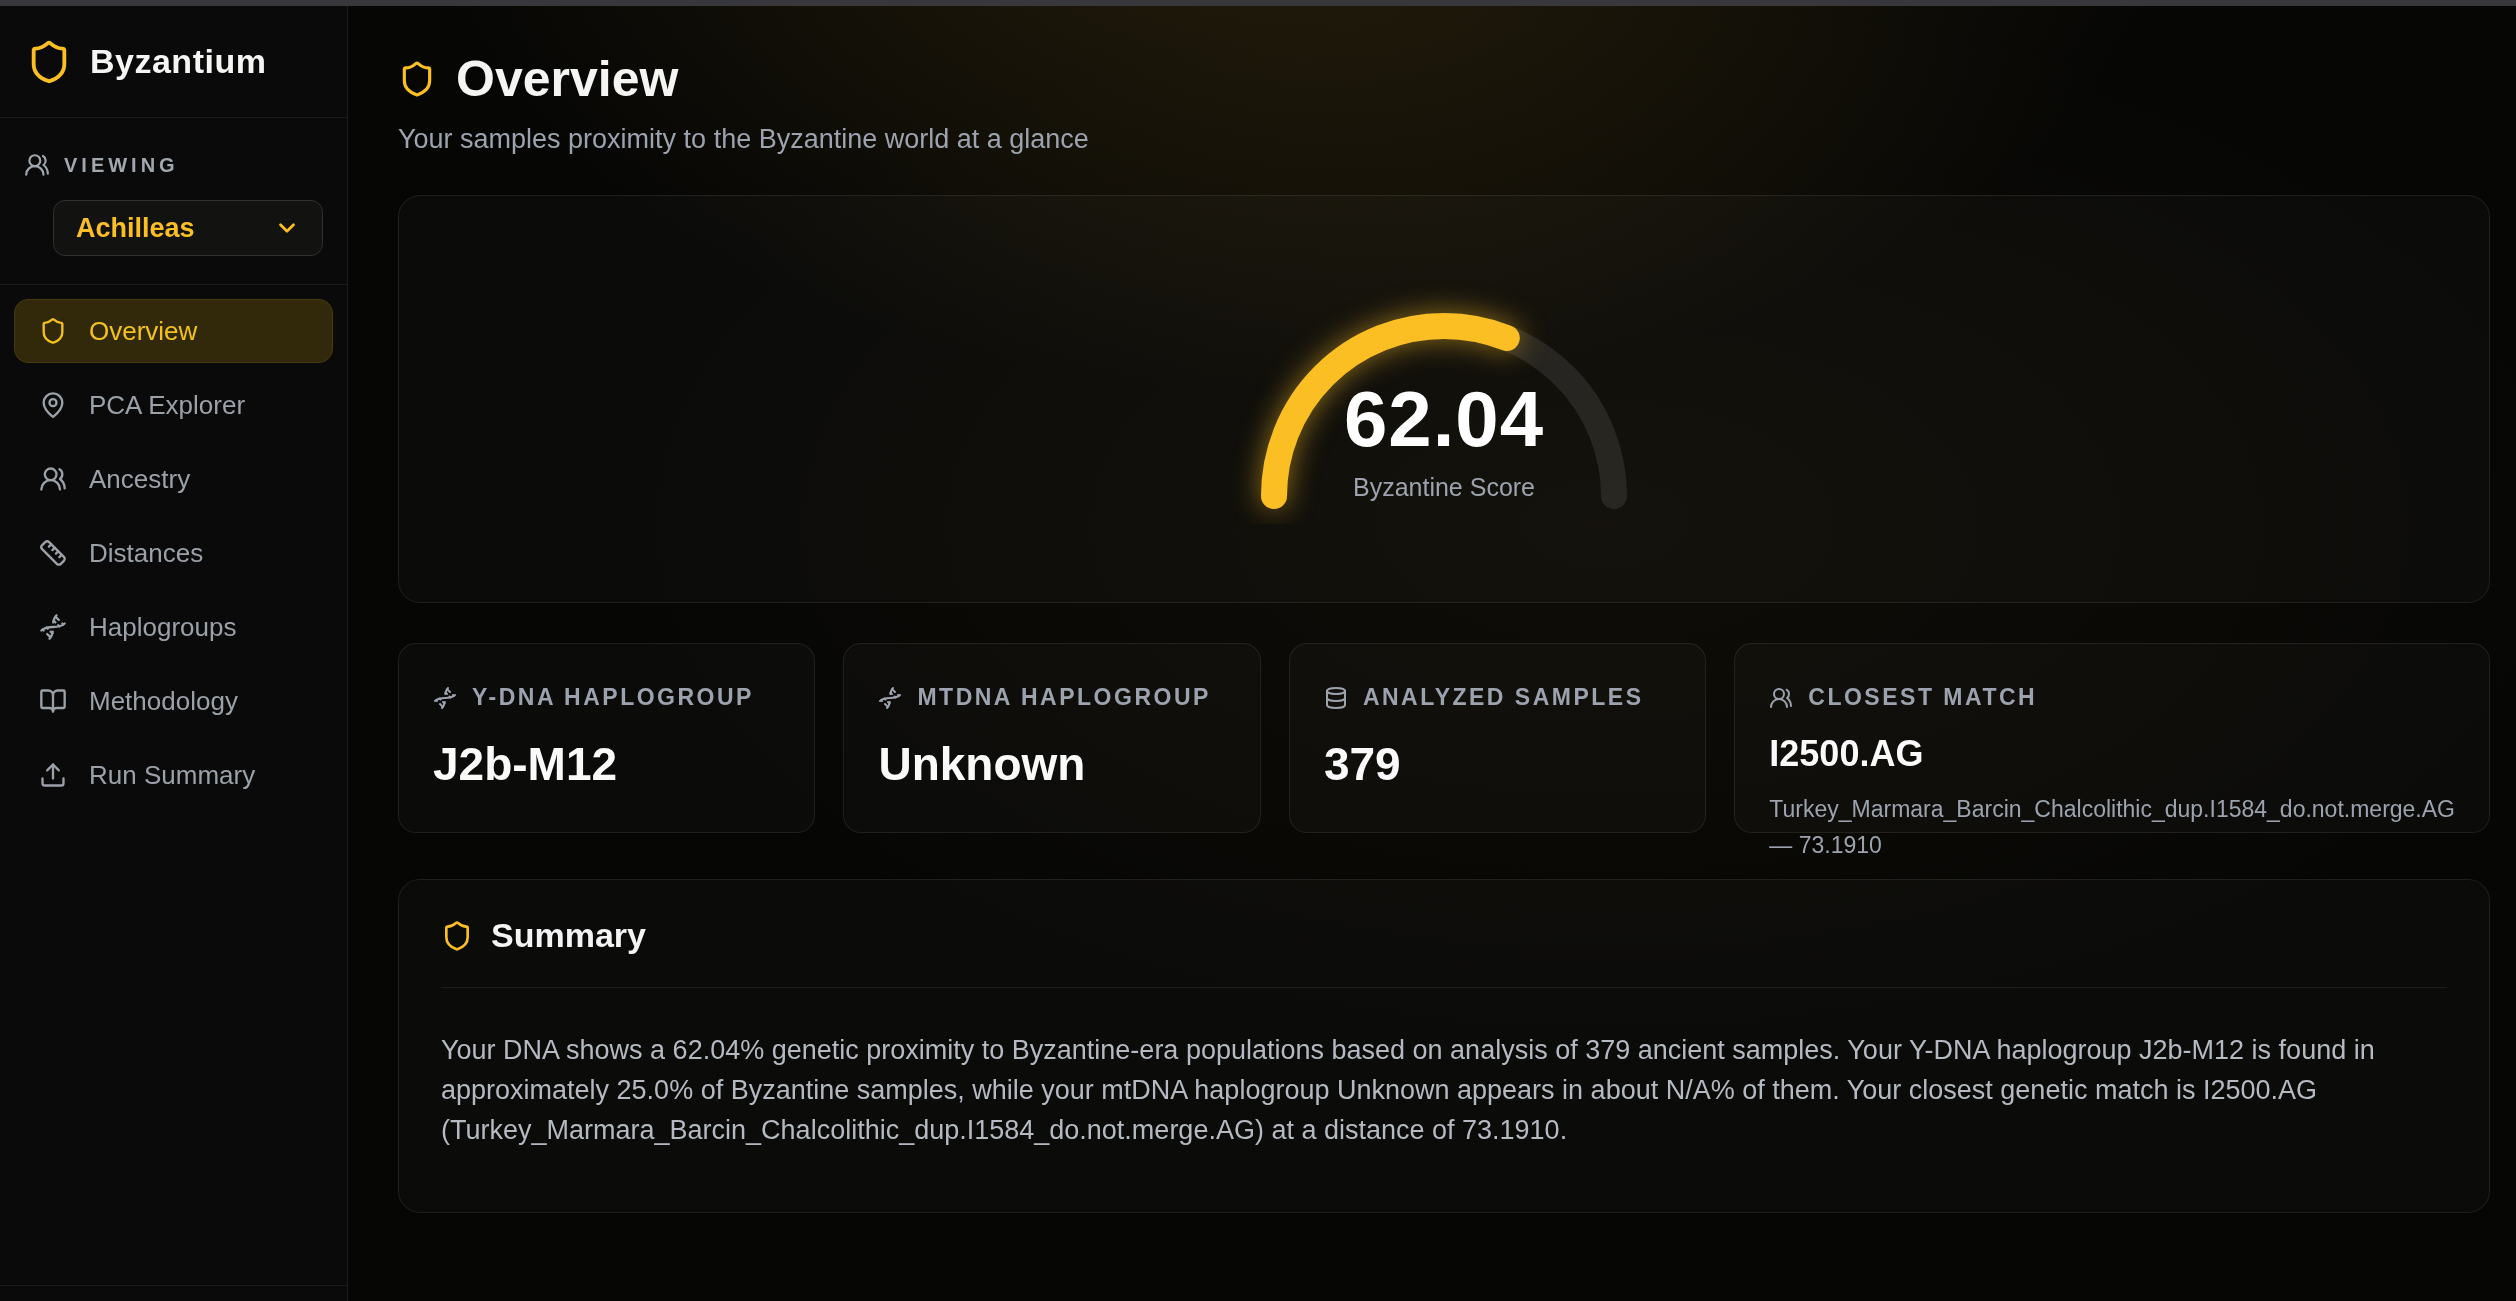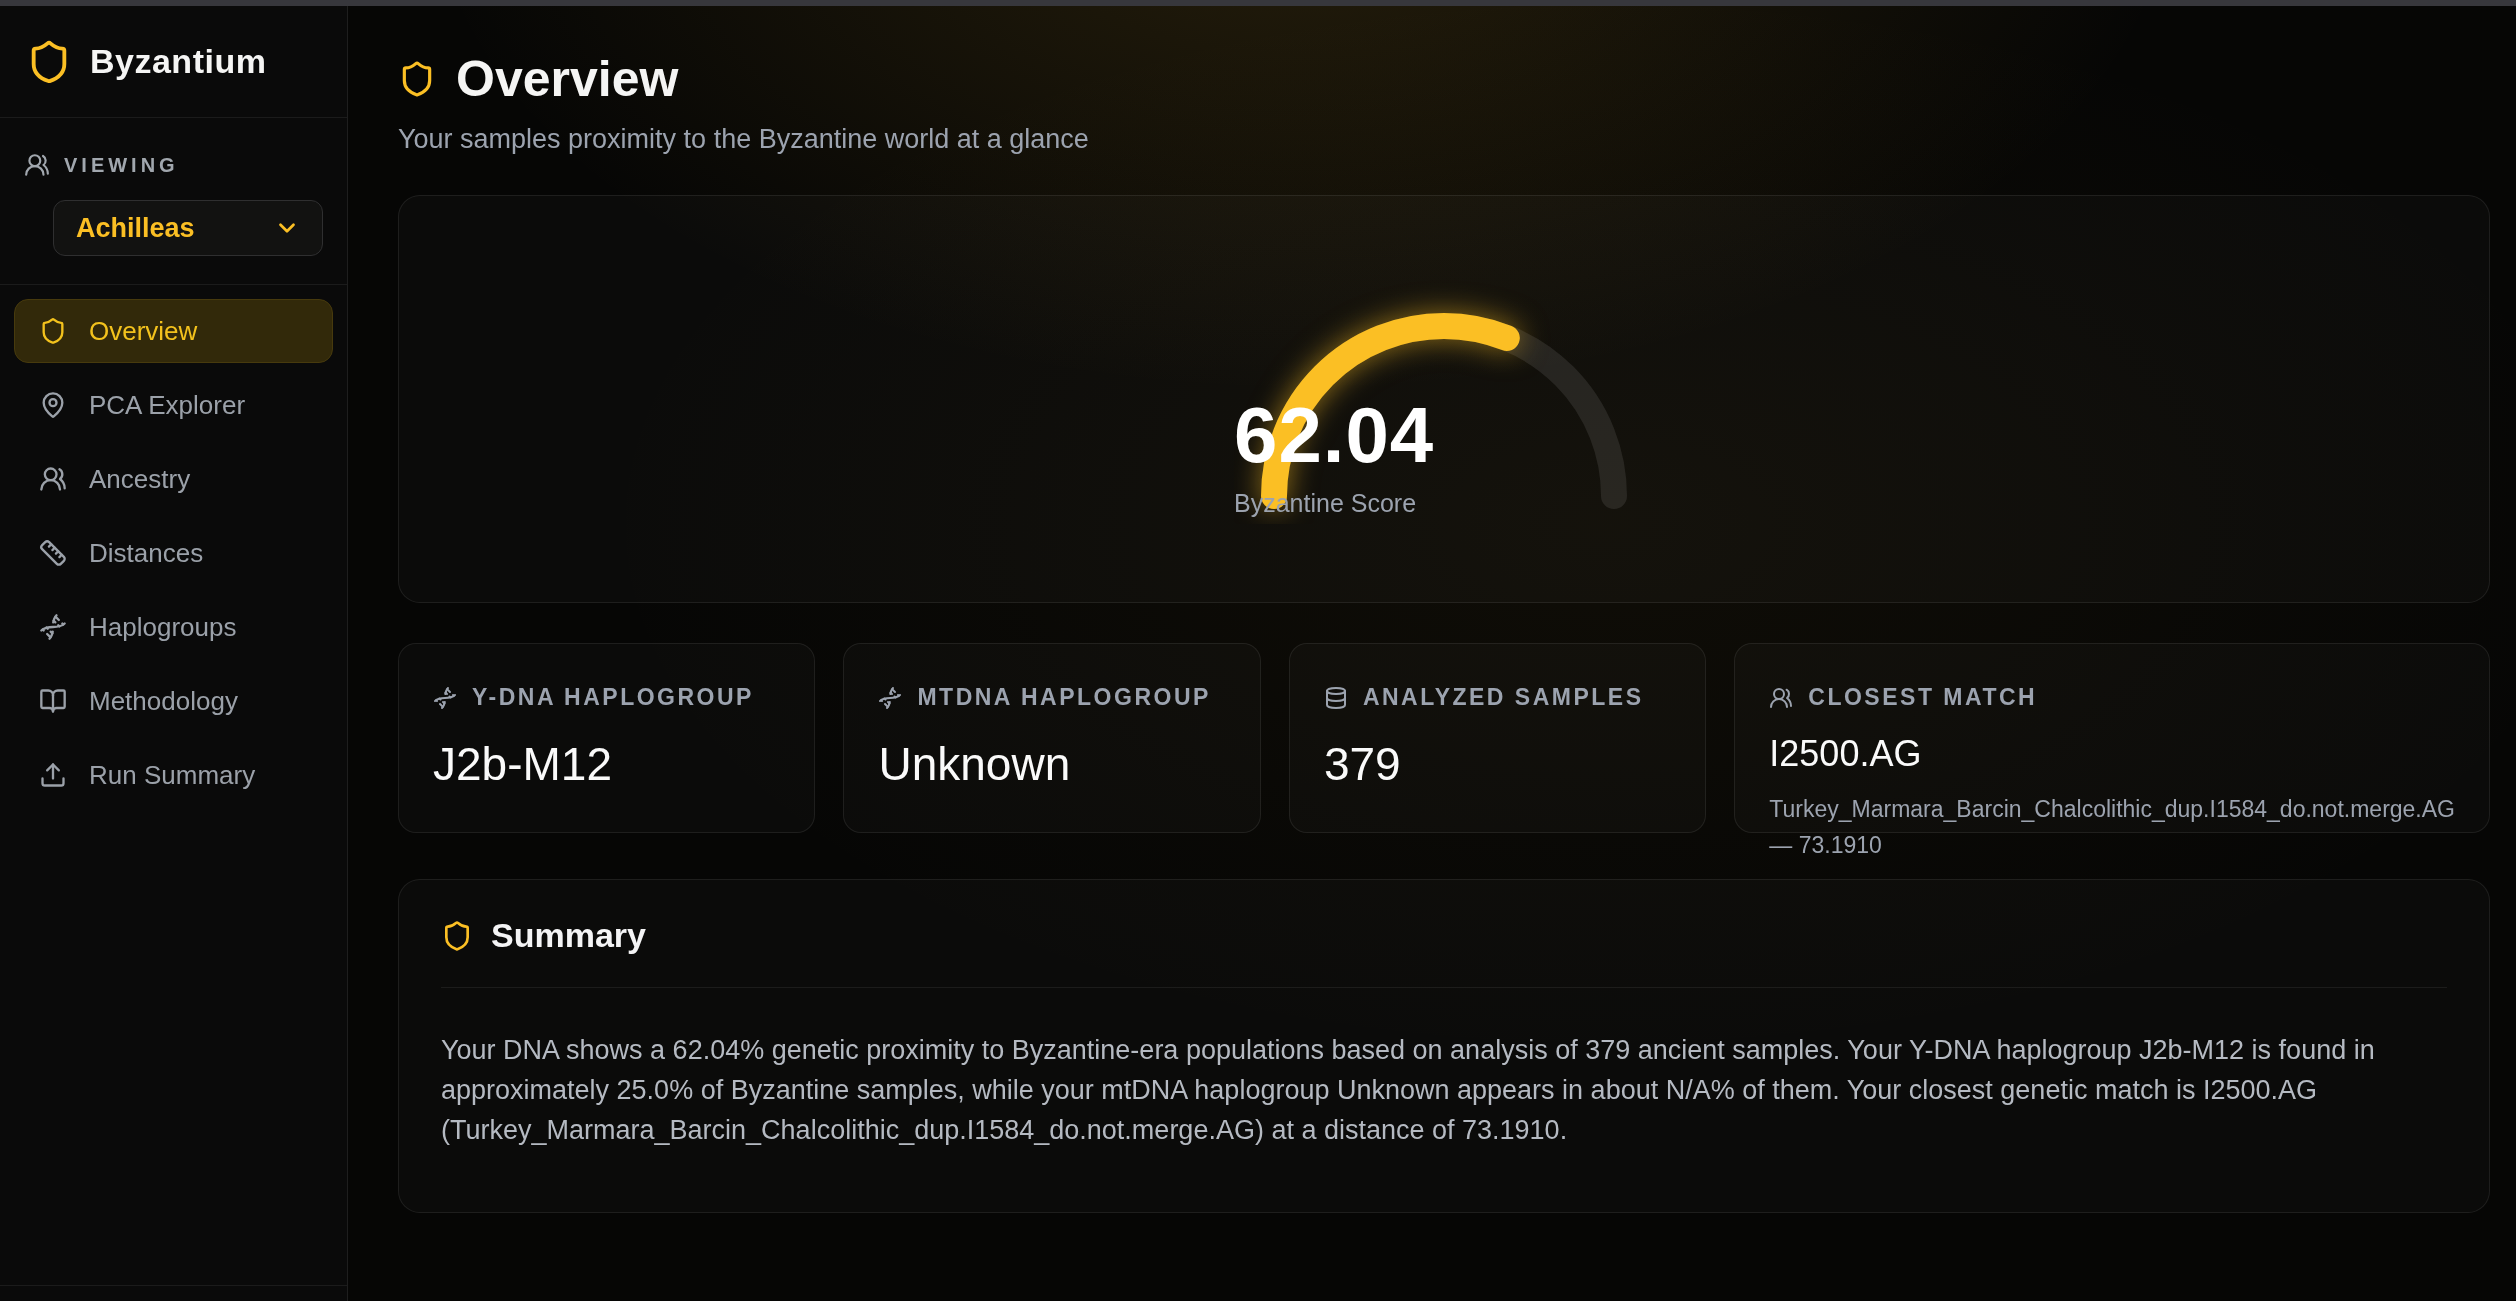--- a/index.html
+++ b/index.html
@@ -63,33 +63,33 @@
     border-radius:22px;
   }
 
   
   .gauge-card {
     margin-top:40px; width:2092px; height:408px;
     display:flex; align-items:center; justify-content:center;
   }
   .gauge-wrap { position:relative; width:420px; height:250px; }
   .gauge-wrap svg { position:absolute; inset:0; }
-  .gauge-text { position:absolute; left:0; right:0; top:116px; }
+  .gauge-text { position:absolute; left:0; right:0; top:100px; text-align:center; }
   .gauge-value { font-size:78px; font-weight:bold; color:#ffffff; letter-spacing:1px; }
   .gauge-label { margin-top:8px; font-size:25px; color:#9ca3af; }
   .arc-value { filter:drop-shadow(0 0 14px rgba(251,191,36,.55)); }
 
   
   .stats-row { margin-top:40px; width:2092px; display:grid; grid-template-columns:repeat(4,1fr); gap:28px; }
   .stat-card { border-radius:18px; height:190px; padding:40px 34px; overflow:visible; }
   .stat-head {
     display:flex; align-items:center; gap:15px; color:#9ca3af;
     font-size:23px; font-weight:bold; letter-spacing:2.5px; white-space:nowrap;
   }
-  .stat-value { margin-top:26px; font-size:46px; font-weight:normal; color:#fafafa; }
+  .stat-value { margin-top:26px; font-size:46px; font-weight:bold; color:#fafafa; }
   .stat-value.small { font-size:36px; margin-top:22px; }
   .stat-detail { margin-top:16px; font-size:23px; line-height:36px; color:#9ca3af; }
 
   
   .summary-card { margin-top:46px; width:2092px; padding:36px 42px 62px; }
   .summary-head { display:flex; align-items:center; gap:18px; padding-bottom:32px; border-bottom:1px solid rgba(255,255,255,0.07); }
   .summary-title { font-size:34px; font-weight:bold; color:#f4f4f5; }
   .summary-body { margin-top:42px; font-size:27px; line-height:40px; color:#b5bac2; max-width:1995px; }
 
   .icon { display:inline-flex; color:inherit; flex:none; }

